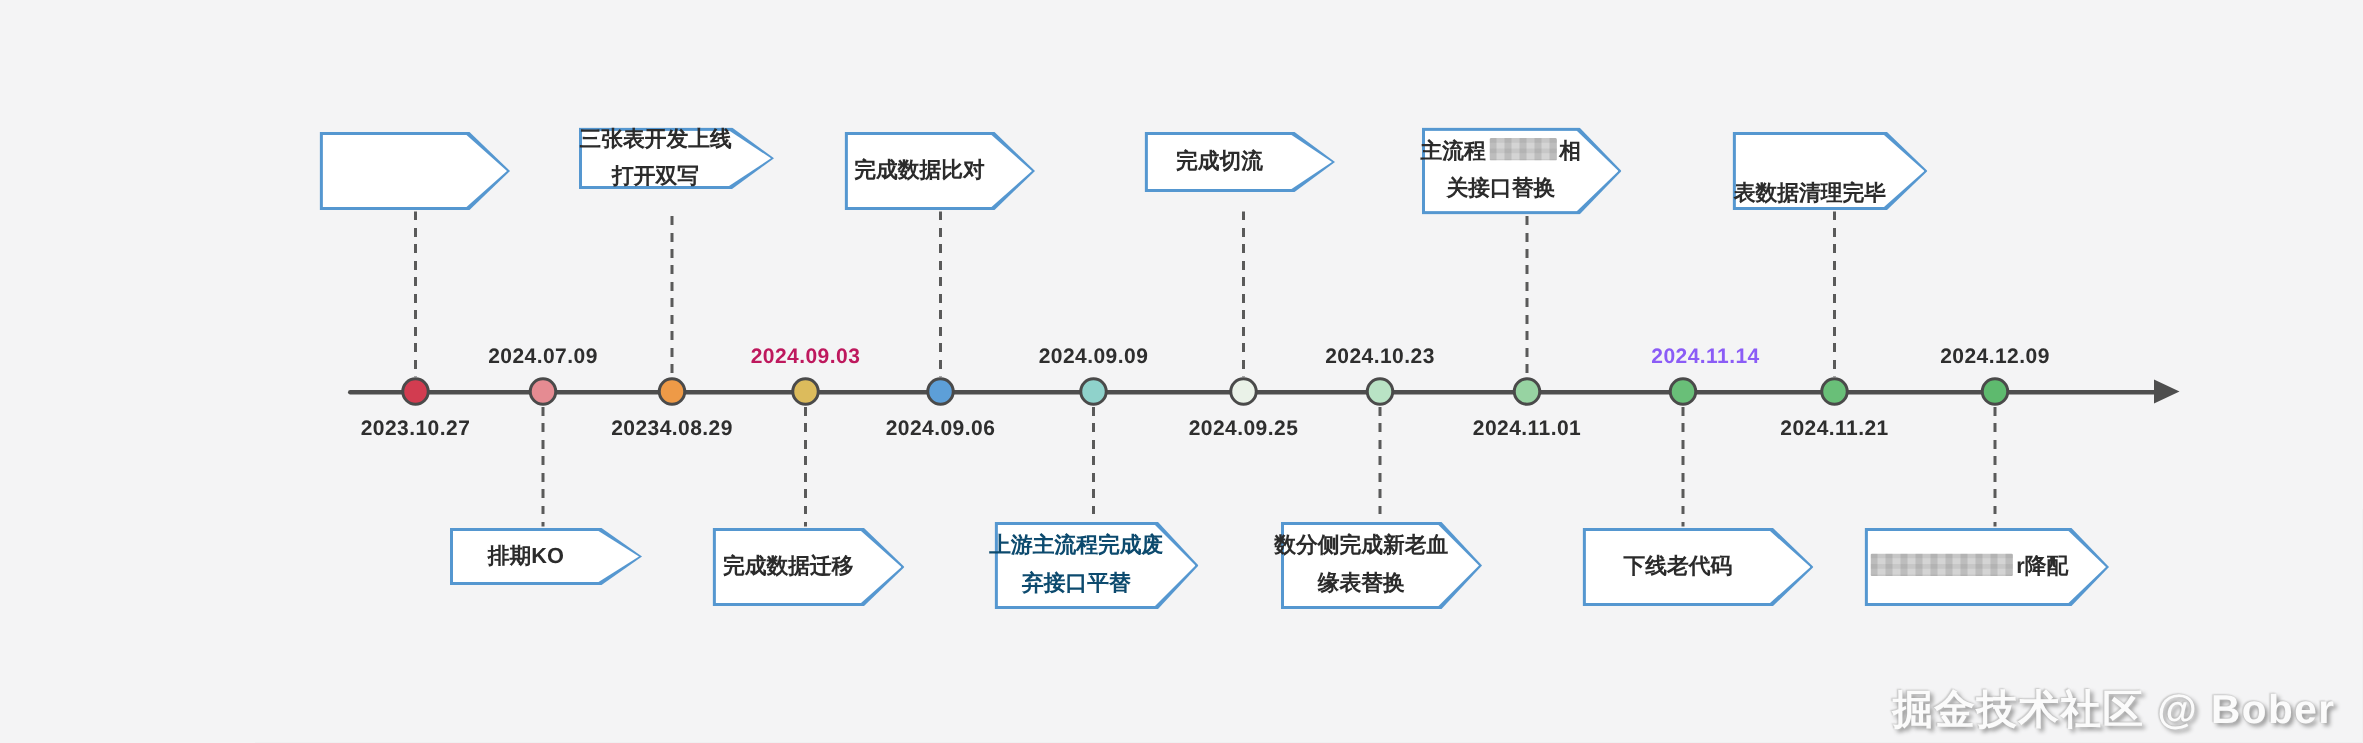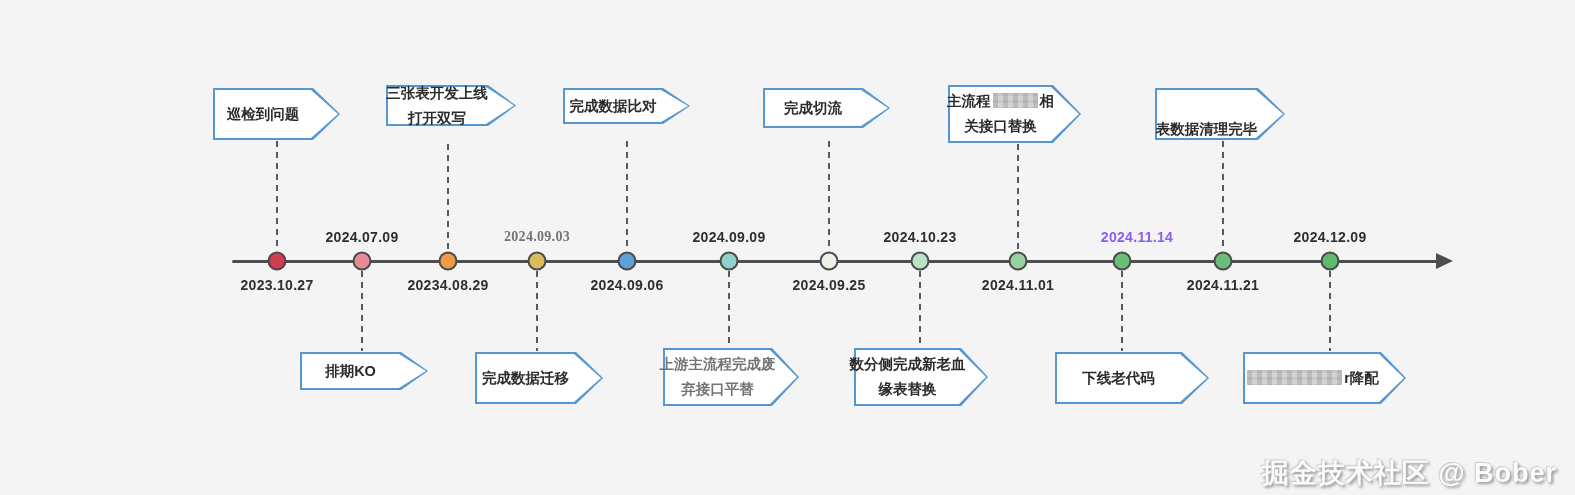--- a/index.html
+++ b/index.html
@@ -120,23 +120,20 @@
 <div id="canvas">
   <div class="axis-line"></div>
   <div class="axis-arrowhead"></div>
   <div id="events-layer">
       <div class="dot" style="left: 277px; background: rgb(210, 60, 80);"></div>
       <div class="date below" style="left: 277px; color: rgb(46, 46, 46);">2023.10.27</div>
       <div class="dash" style="left: 276px; top: 141px; height: 110px;"></div>
       <div class="arrow" style="left: 213px; top: 88px; width: 127px; height: 52px; --tip: 27px;">
         <div class="shape-border" style="background: rgb(85, 151, 208);"></div>
         <div class="shape-fill" style="background: rgb(255, 255, 255);"></div>
-        <div class="txt" style="color: rgb(43, 43, 43);">
-          <div class=""><span>巡检到问题</span></div>
-        </div>
       </div>
       <div class="dot" style="left: 362px; background: rgb(229, 139, 146);"></div>
       <div class="date above" style="left: 362px; color: rgb(46, 46, 46);">2024.07.09</div>
       <div class="dash" style="left: 361px; top: 271px; height: 80px;"></div>
       <div class="arrow" style="left: 300px; top: 352px; width: 128px; height: 38px; --tip: 27px;">
         <div class="shape-border" style="background: rgb(85, 151, 208);"></div>
         <div class="shape-fill" style="background: rgb(255, 255, 255);"></div>
         <div class="txt" style="color: rgb(43, 43, 43);">
           <div class=""><span>排期KO</span></div>
         </div>
@@ -146,46 +143,46 @@
       <div class="dash" style="left: 447px; top: 144px; height: 107px;"></div>
       <div class="arrow" style="left: 386px; top: 85px; width: 130px; height: 41px; --tip: 28px;">
         <div class="shape-border" style="background: rgb(85, 151, 208);"></div>
         <div class="shape-fill" style="background: rgb(255, 255, 255);"></div>
         <div class="txt" style="color: rgb(43, 43, 43);">
           <div class=""><span>三张表开发上线</span></div>
           <div class=""><span>打开双写</span></div>
         </div>
       </div>
       <div class="dot" style="left: 537px; background: rgb(220, 187, 92);"></div>
-      <div class="date above" style="left: 537px; color: #737373; font-family: Liberation Serif, serif;">2024.09.03</div>
+      <div class="date above" style="left: 537px; color: #be185d;">2024.09.03</div>
       <div class="dash" style="left: 536px; top: 271px; height: 80px;"></div>
       <div class="arrow" style="left: 475px; top: 352px; width: 128px; height: 52px; --tip: 27px;">
         <div class="shape-border" style="background: rgb(85, 151, 208);"></div>
         <div class="shape-fill" style="background: rgb(255, 255, 255);"></div>
         <div class="txt" style="color: rgb(43, 43, 43);">
           <div class=""><span>完成数据迁移</span></div>
         </div>
       </div>
       <div class="dot" style="left: 627px; background: rgb(93, 159, 216);"></div>
       <div class="date below" style="left: 627px; color: rgb(46, 46, 46);">2024.09.06</div>
       <div class="dash" style="left: 626px; top: 141px; height: 110px;"></div>
-      <div class="arrow" style="left: 563px; top: 88px; width: 127px; height: 36px; --tip: 27px;">
+      <div class="arrow" style="left: 563px; top: 88px; width: 127px; height: 52px; --tip: 27px;">
         <div class="shape-border" style="background: rgb(85, 151, 208);"></div>
         <div class="shape-fill" style="background: rgb(255, 255, 255);"></div>
         <div class="txt" style="color: rgb(43, 43, 43);">
           <div class=""><span>完成数据比对</span></div>
         </div>
       </div>
       <div class="dot" style="left: 729px; background: rgb(143, 210, 203);"></div>
       <div class="date above" style="left: 729px; color: rgb(46, 46, 46);">2024.09.09</div>
       <div class="dash" style="left: 728px; top: 271px; height: 76px;"></div>
       <div class="arrow" style="left: 663px; top: 348px; width: 136px; height: 58px; --tip: 27px;">
         <div class="shape-border" style="background: rgb(85, 151, 208);"></div>
         <div class="shape-fill" style="background: rgb(255, 255, 255);"></div>
-        <div class="txt" style="color: #737373;">
+        <div class="txt" style="color: #0c4a6e;">
           <div class=""><span>上游主流程完成废</span></div>
           <div class=""><span>弃接口平替</span></div>
         </div>
       </div>
       <div class="dot" style="left: 829px; background: rgb(234, 242, 232);"></div>
       <div class="date below" style="left: 829px; color: rgb(46, 46, 46);">2024.09.25</div>
       <div class="dash" style="left: 828px; top: 141px; height: 110px;"></div>
       <div class="arrow" style="left: 763px; top: 88px; width: 127px; height: 40px; --tip: 27px;">
         <div class="shape-border" style="background: rgb(85, 151, 208);"></div>
         <div class="shape-fill" style="background: rgb(255, 255, 255);"></div>

